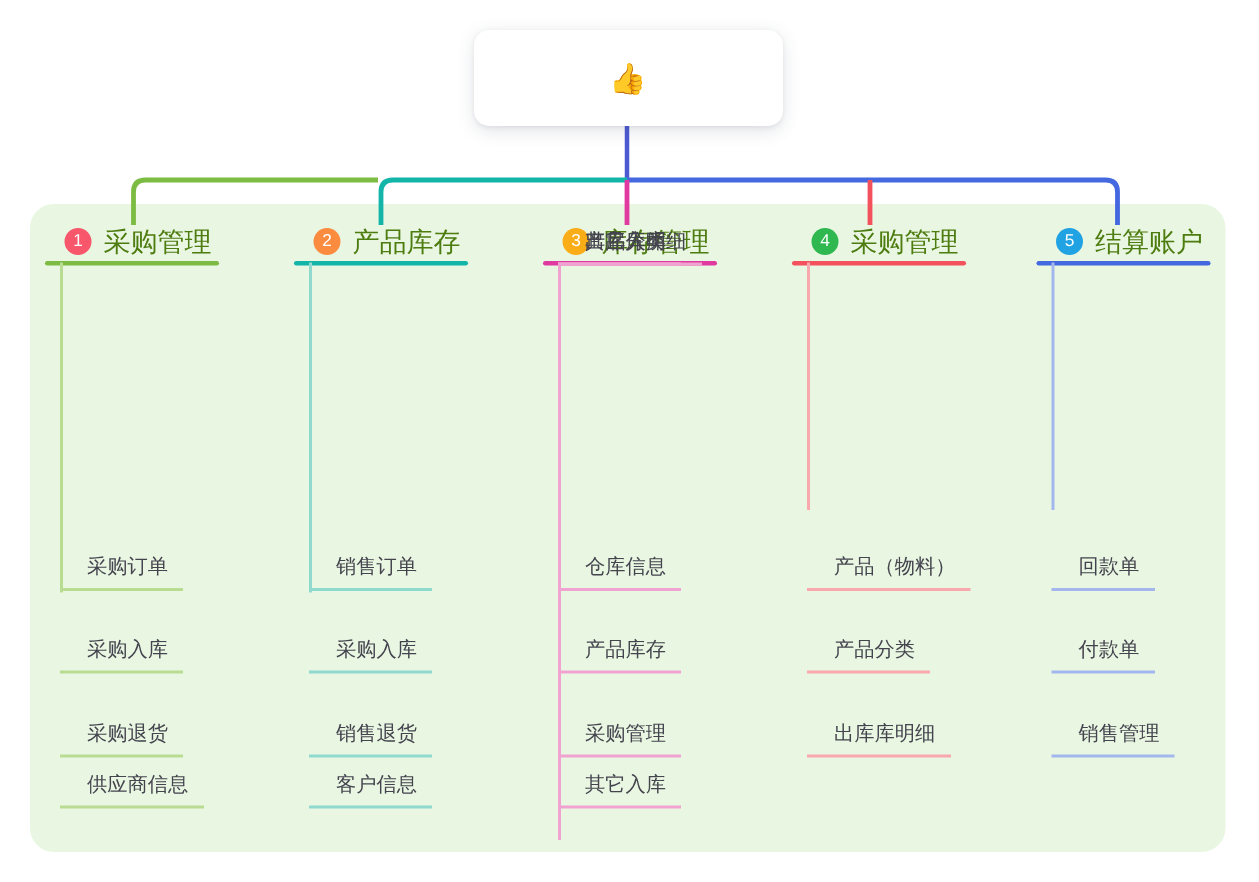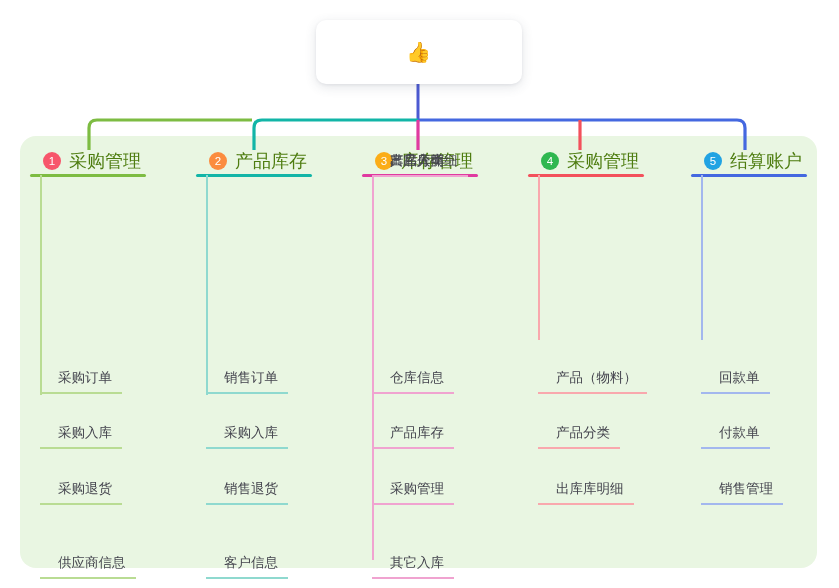--- a/index.html
+++ b/index.html
@@ -62,21 +62,21 @@
     padding:0 10px 5px 18px;white-space:nowrap;
     border-bottom:2px solid var(--light);
     font-size:13.5px;color:#44444e;cursor:default;
   }
   .child:nth-of-type(1){top:52px;}
   .child:nth-of-type(2){top:107px;}
   .child:nth-of-type(3){top:162px;}
   .child:nth-of-type(4){top:217px;}
   .child:nth-of-type(5){top:272px;}
   .child:nth-of-type(6){top:328px;}
-  .child:nth-of-type(7){top:402px;}
+  .child:nth-of-type(7){top:362px;}
 </style>
 </head>
 <body>
 
 <div id="stage">
 
   <div id="panel"></div>
 
   <svg id="connectors" viewBox="0 0 839 588" xmlns="http://www.w3.org/2000/svg">
     <path class="p-root" d="M418 84 V119"></path>

